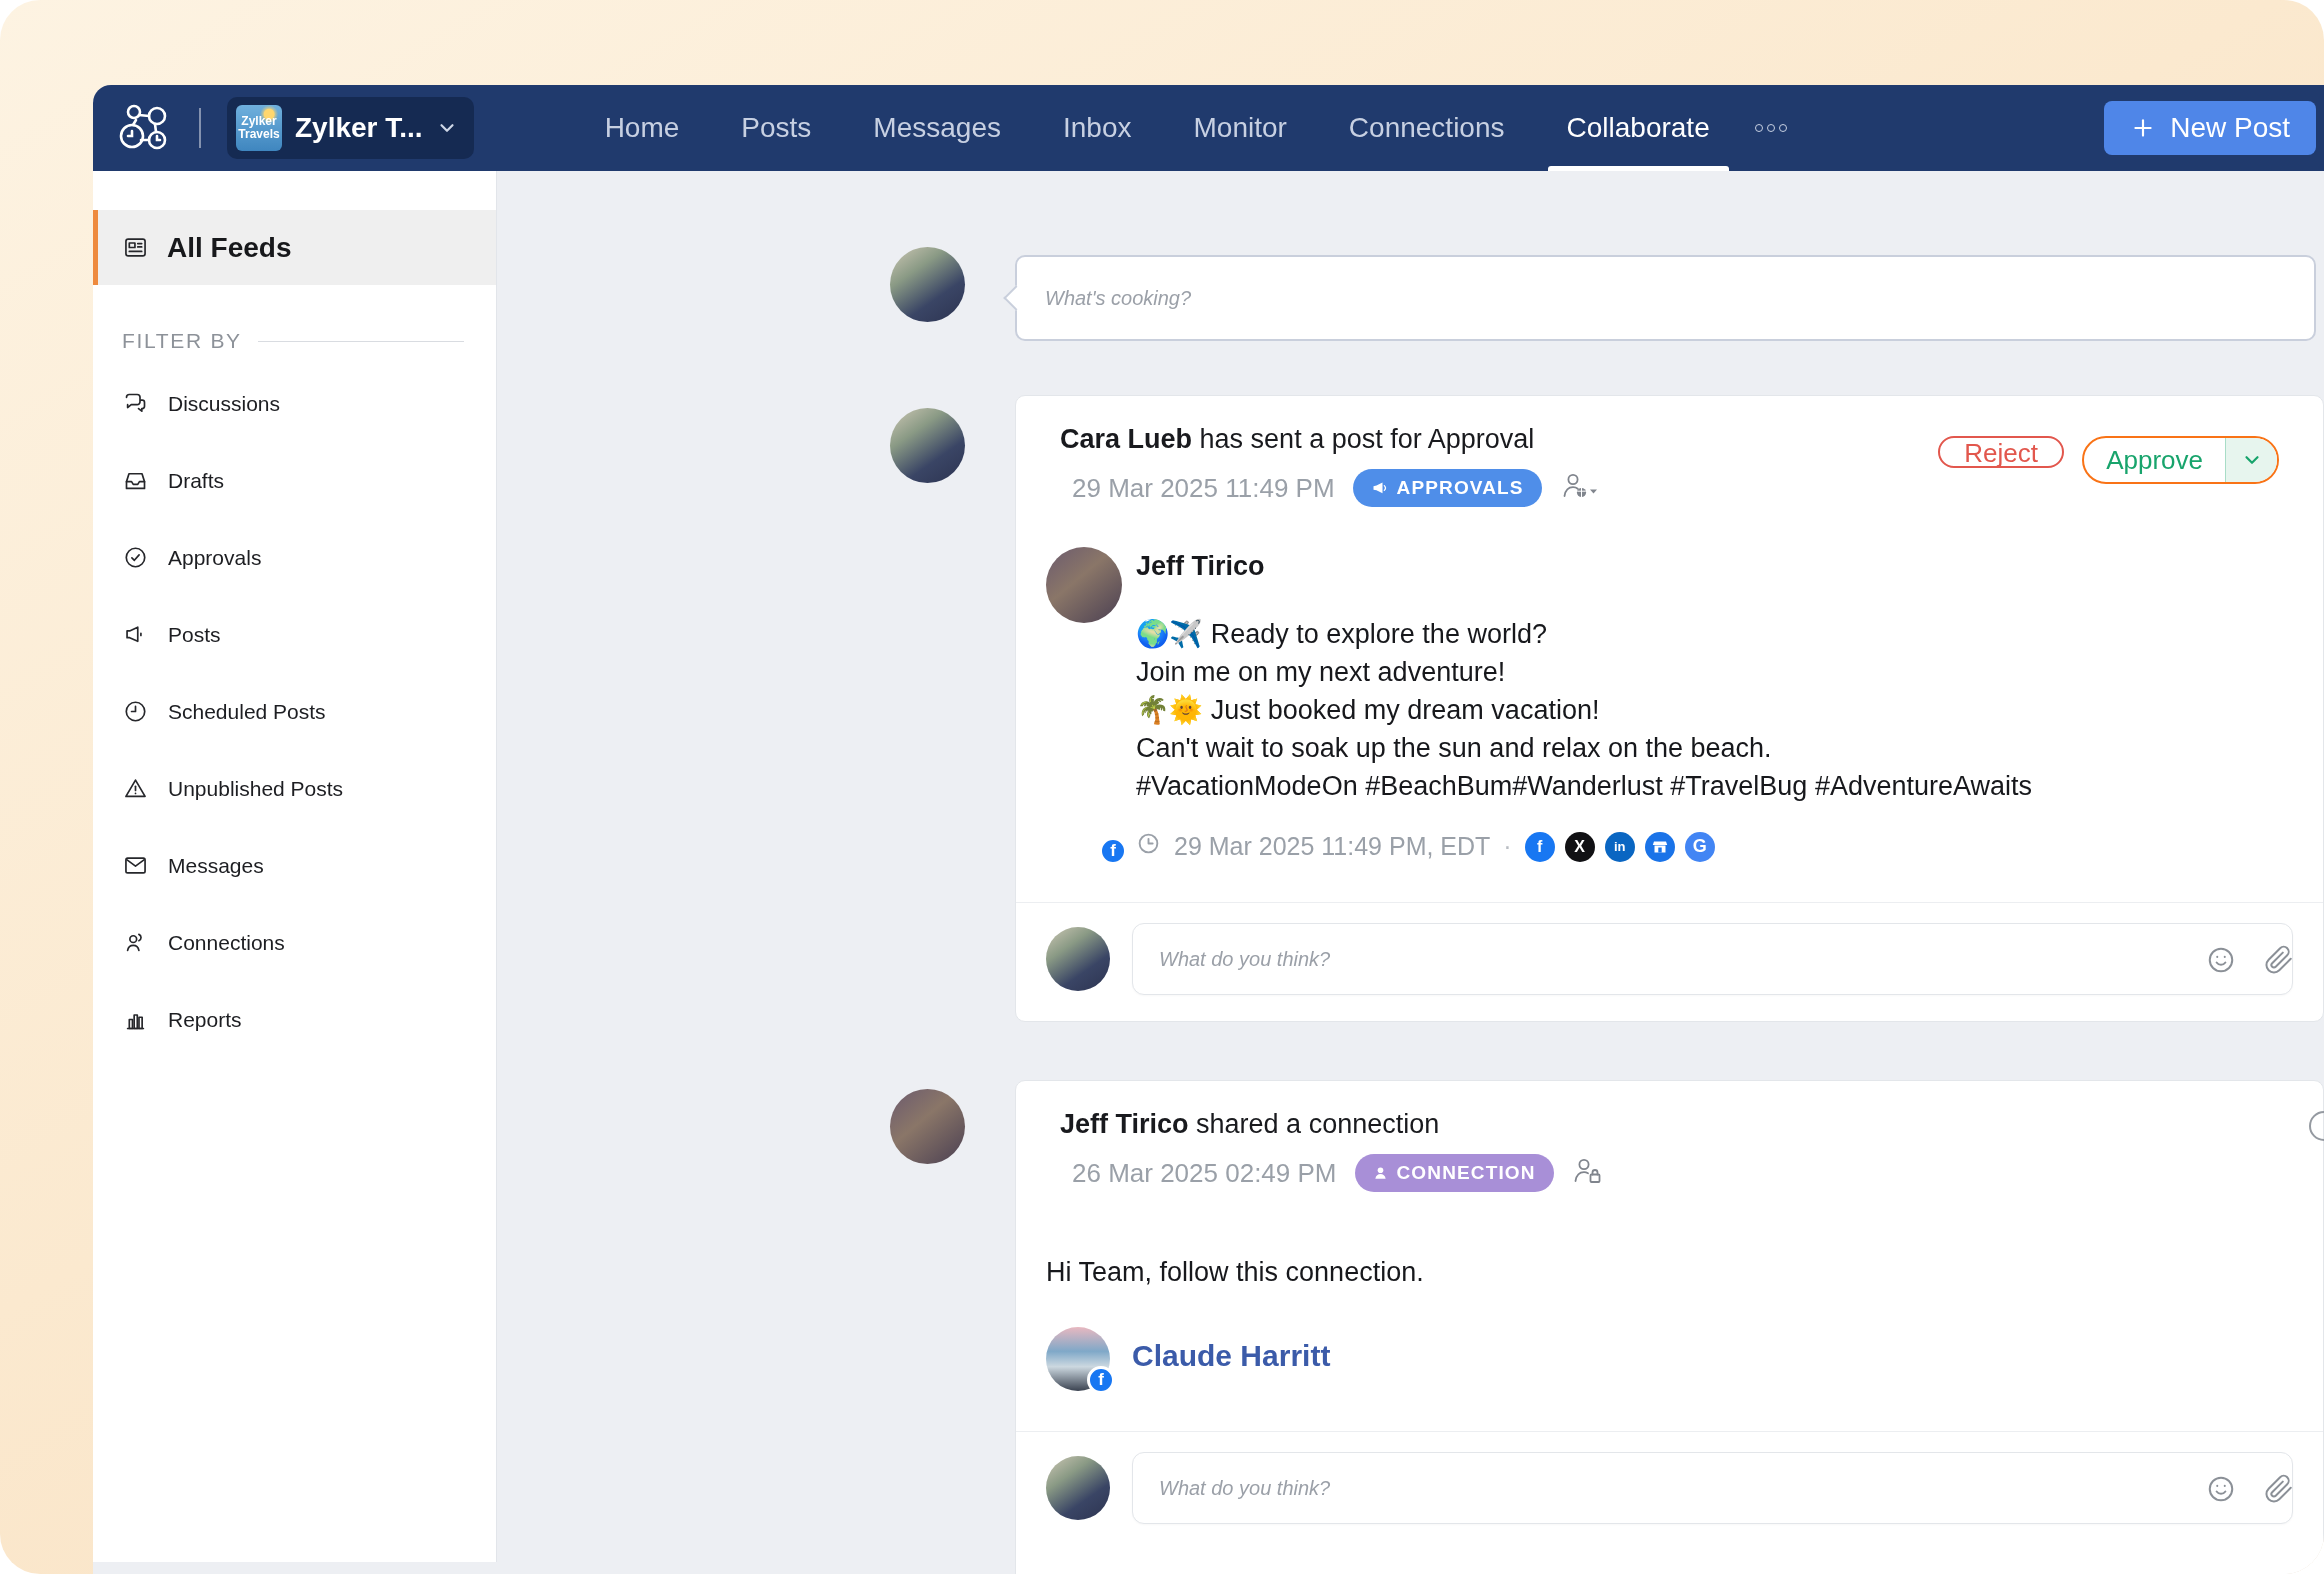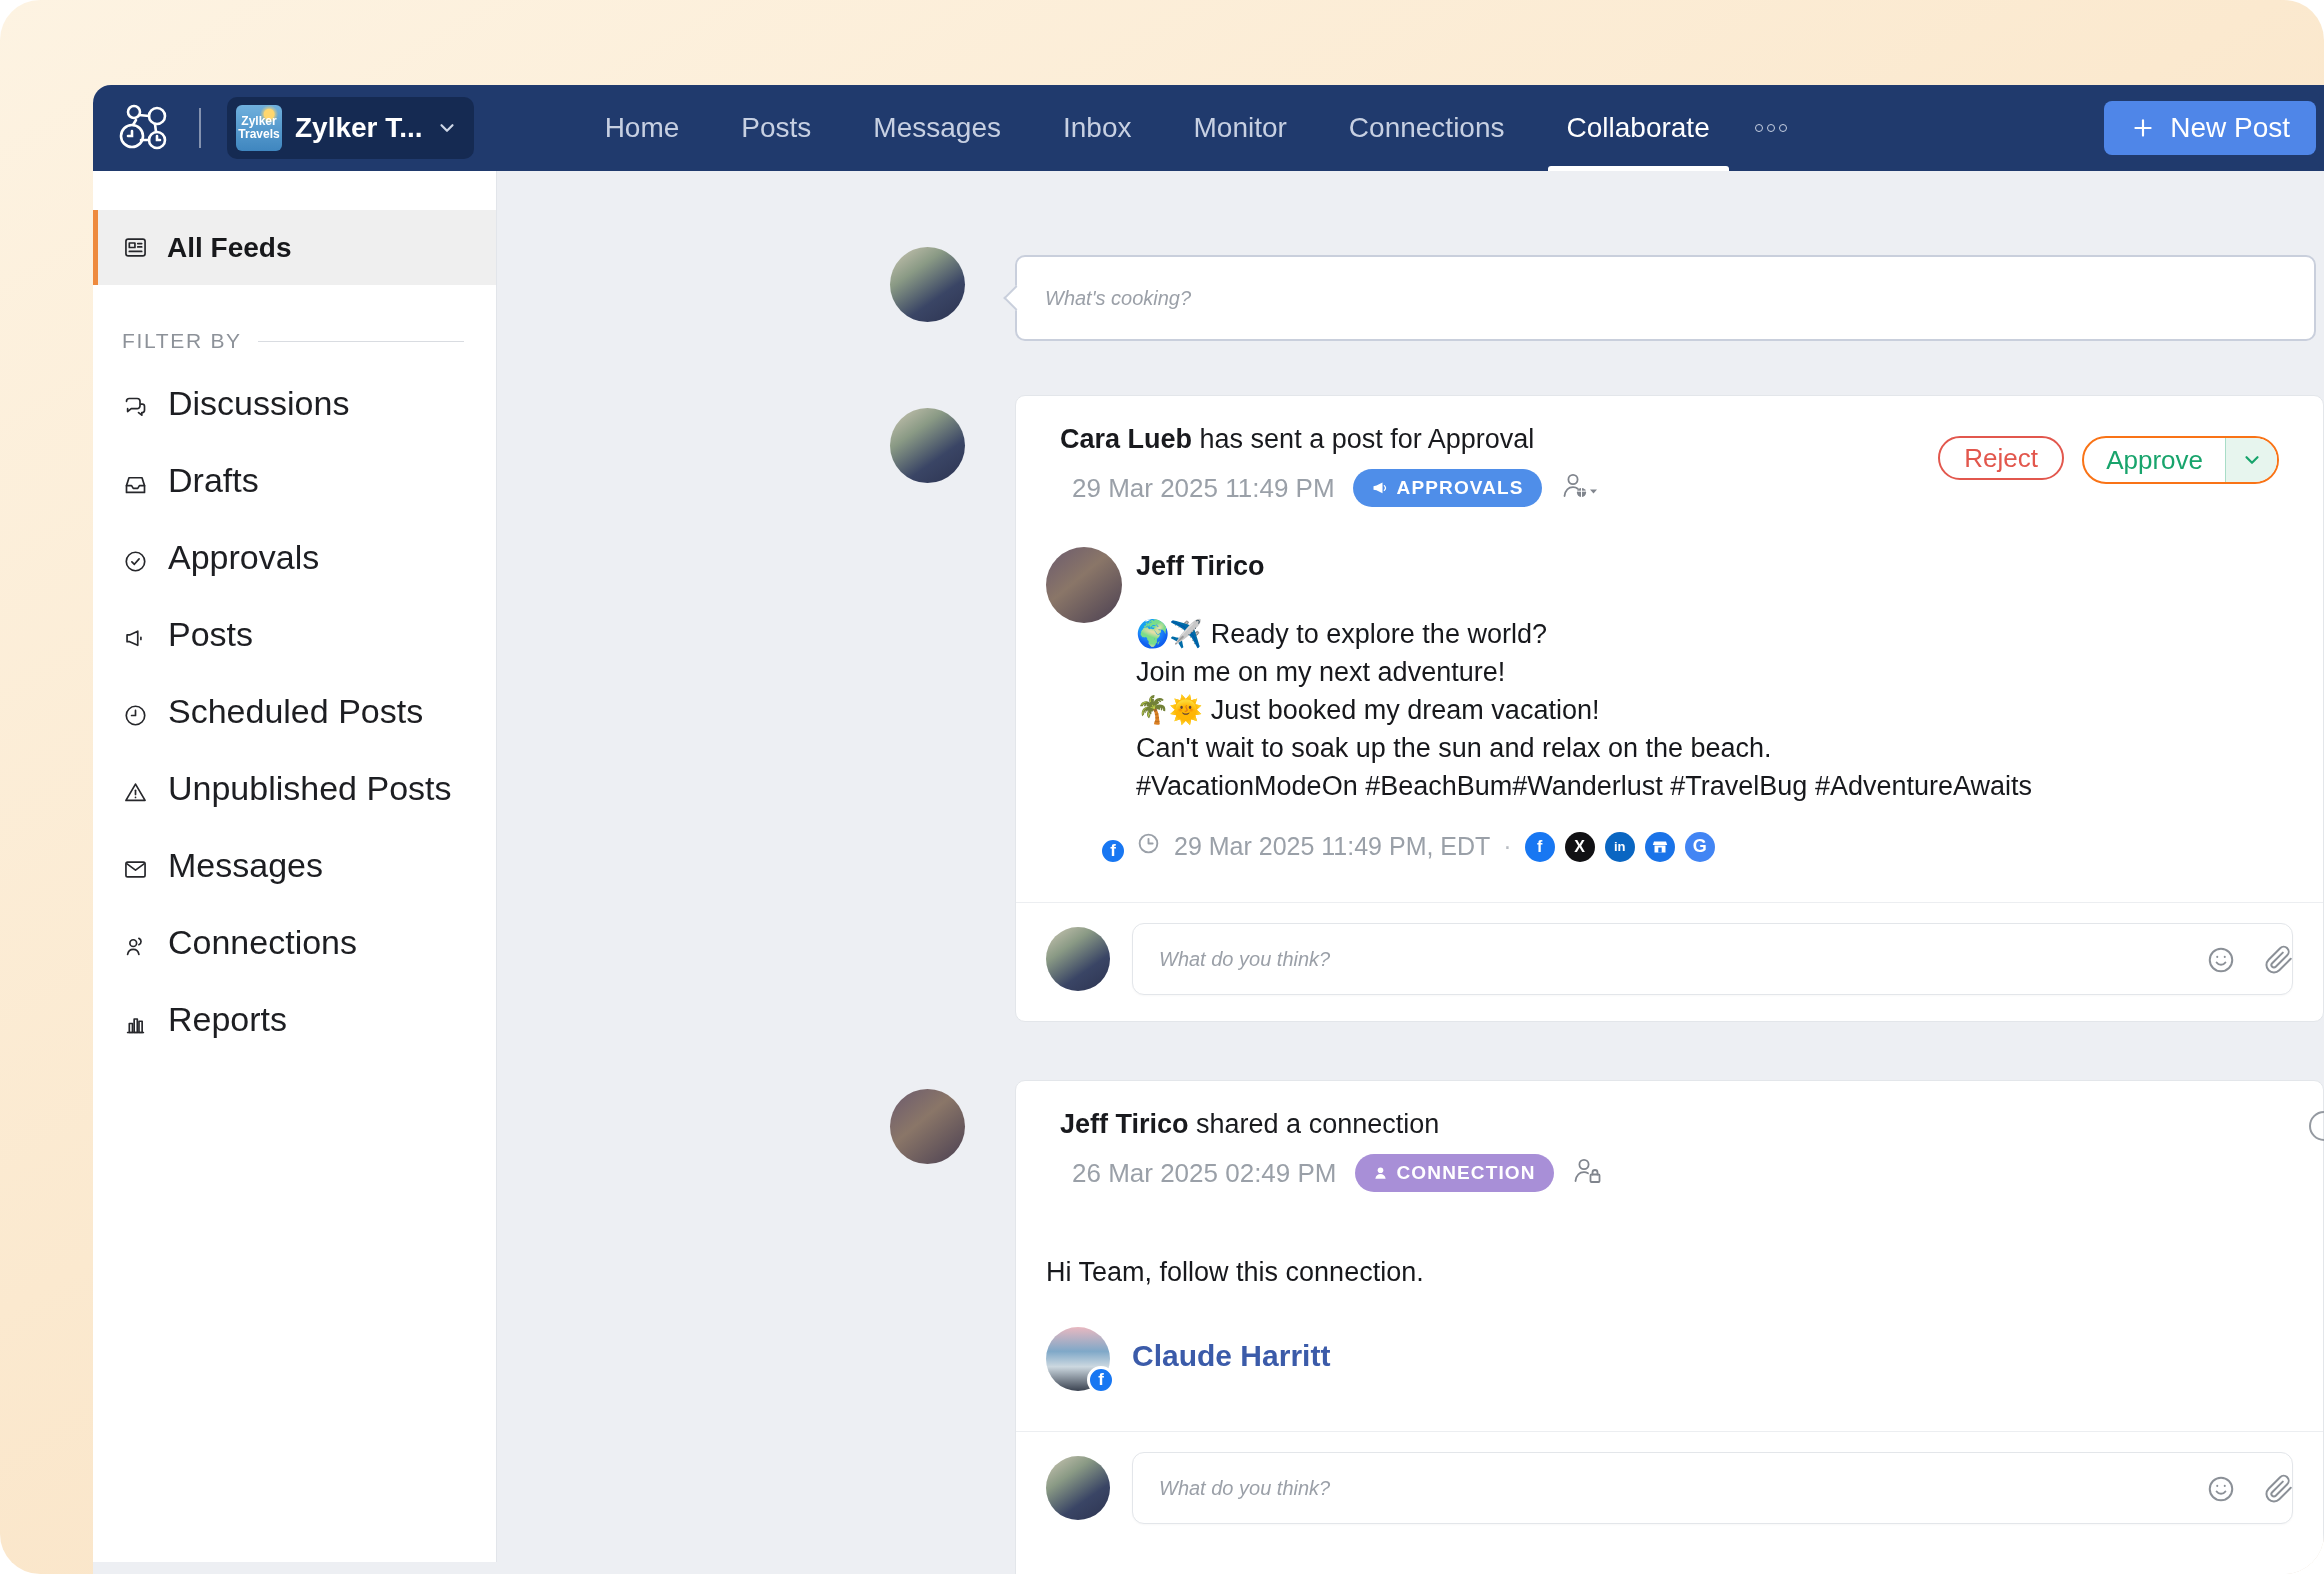--- a/index.html
+++ b/index.html
@@ -31,21 +31,21 @@
               font-family:"Liberation Sans", sans-serif; }
 
   
   .sidebar { position:absolute; left:0; top:86px; width:404px; bottom:12px; background:#fff; border-right:1px solid #e2e5ea; }
   .all-feeds { margin-top:39px; height:75px; background:#efefef; border-left:5px solid #ee8a3e; display:flex;
                align-items:center; gap:18px; padding-left:24px; font-size:28px; font-weight:700; color:#17181b; cursor:pointer; }
   .filter-by { margin-top:44px; padding:0 32px 0 29px; display:flex; align-items:center; gap:16px;
                color:#8d9299; font-size:21px; letter-spacing:.08em; }
   .filter-by .rule { flex:1; height:1px; background:#d9dce1; }
   .filter-list { margin-top:12px; }
-  .filter-item { height:77px; display:flex; align-items:center; gap:19px; padding-left:29px; font-size:34px; color:#1d1e22; cursor:pointer; }
+  .filter-item { height:77px; display:flex; align-items:center; gap:19px; padding-left:29px; font-size:21px; color:#1d1e22; cursor:pointer; }
   .s-icon { width:27px; height:27px; flex:0 0 27px; }
   .s-icon svg { width:100%; height:100%; stroke:#26272b; stroke-width:1.5; fill:none; stroke-linecap:round; stroke-linejoin:round; }
 
   
   .main { position:absolute; left:404px; top:86px; right:0; bottom:0; overflow:hidden; }
   .feed { padding-left:393px; }
   .avatar { border-radius:50%; flex:0 0 auto; }
   .avatar-lg { width:75px; height:75px; }
   .avatar-md { width:76px; height:76px; }
   .avatar-sm { width:64px; height:64px; }
@@ -78,21 +78,21 @@
   .header-left { flex:1; }
   .title { font-size:27px; color:#191a1e; }
   .title b { font-weight:700; }
   .meta { margin-top:14px; display:flex; align-items:center; gap:18px;margin-left:12px; }
   .time { font-size:26px; color:#9aa0a8; }
   .pill { height:38px; border-radius:19px; padding:0 18px; display:flex; gap:9px; align-items:center;
           font-size:19px; font-weight:700; letter-spacing:.06em; color:#fff; }
   .pill-approvals { background:#4f8ee9; }
   .pill-connection { background:#a88fd7; }
   .header-actions { display:flex; gap:18px; margin-top:12px; }
-  .btn-reject { min-width:126px; height:44px; border-radius:24px; border:2px solid #e2574d; color:#e2574d; background:#fff;
+  .btn-reject { min-width:126px; height:32px; border-radius:24px; border:2px solid #e2574d; color:#e2574d; background:#fff;
                 font-size:26px; cursor:pointer; font-family:"Liberation Sans", sans-serif; padding:0 24px; }
   .btn-approve { display:flex; height:48px; border-radius:24px; border:2px solid #f97316; overflow:hidden; cursor:pointer; background:#fff; }
   .btn-approve .lbl { display:flex; align-items:center; padding:0 22px; color:#18a46c; font-size:26px; }
   .btn-approve .chev { width:52px; display:flex; align-items:center; justify-content:center; background:#e7f5ee;
                        border-left:1px solid rgba(24,164,108,.3); }
 
   .inner-post { margin-top:40px; padding:0 30px; display:flex; }
   .post-body { margin-left:14px; }
   .post-author { font-size:27px; font-weight:700; color:#17181c; margin-top:4px; }
   .post-text { margin-top:33px; font-size:27px; line-height:38px; color:#17181c; }

